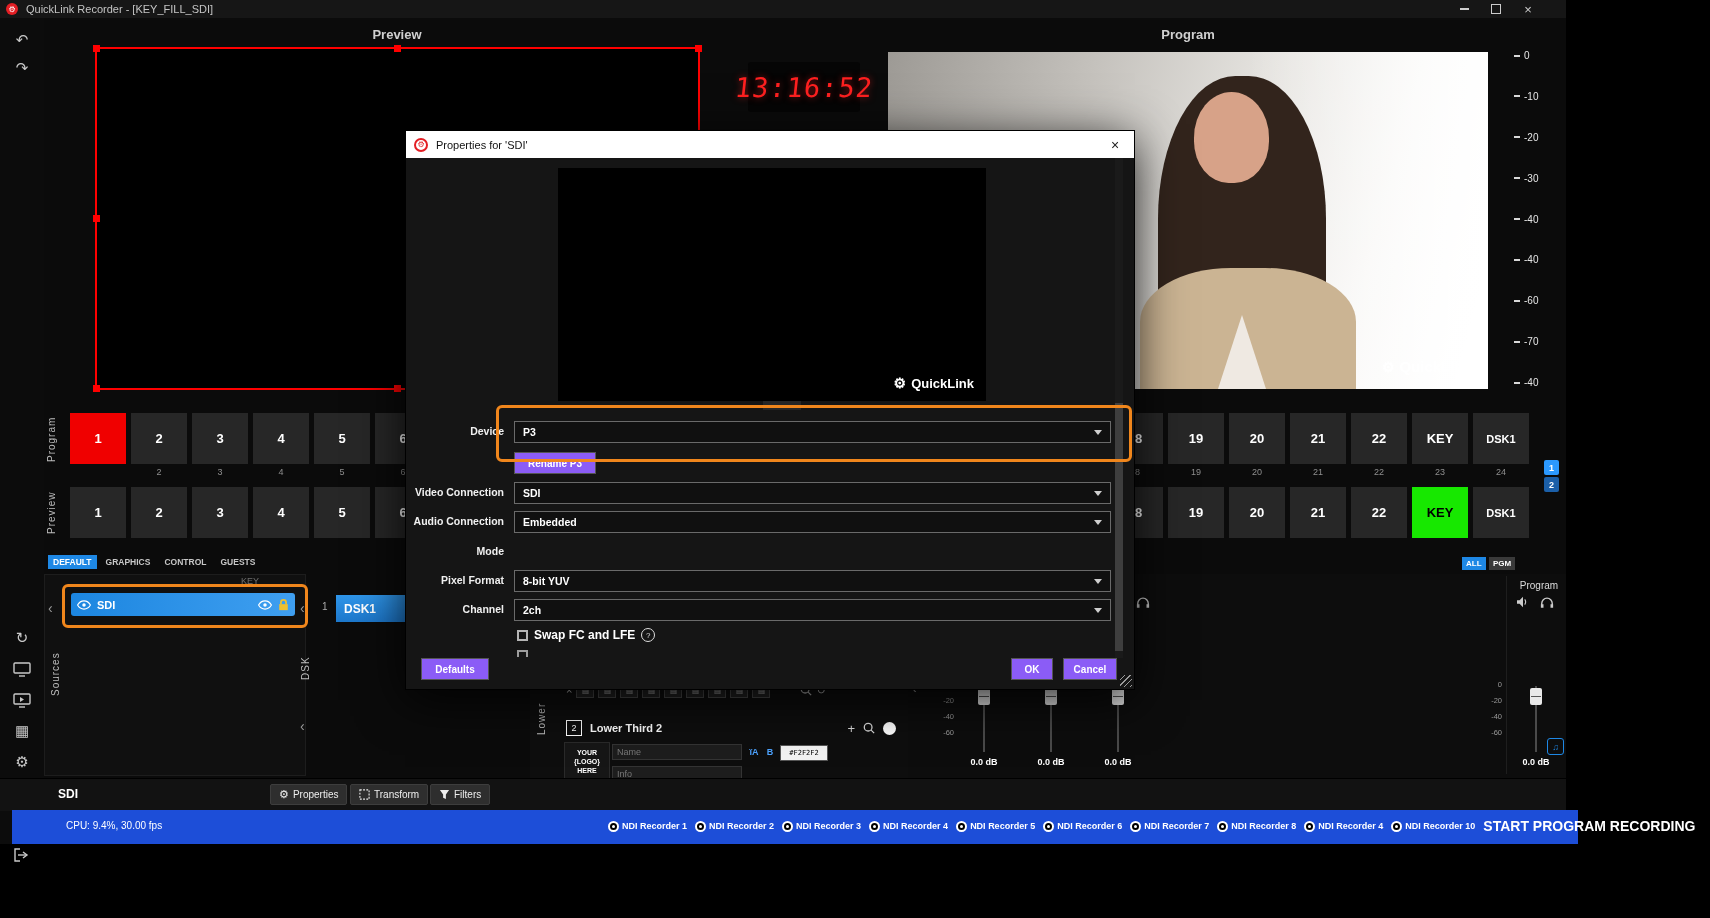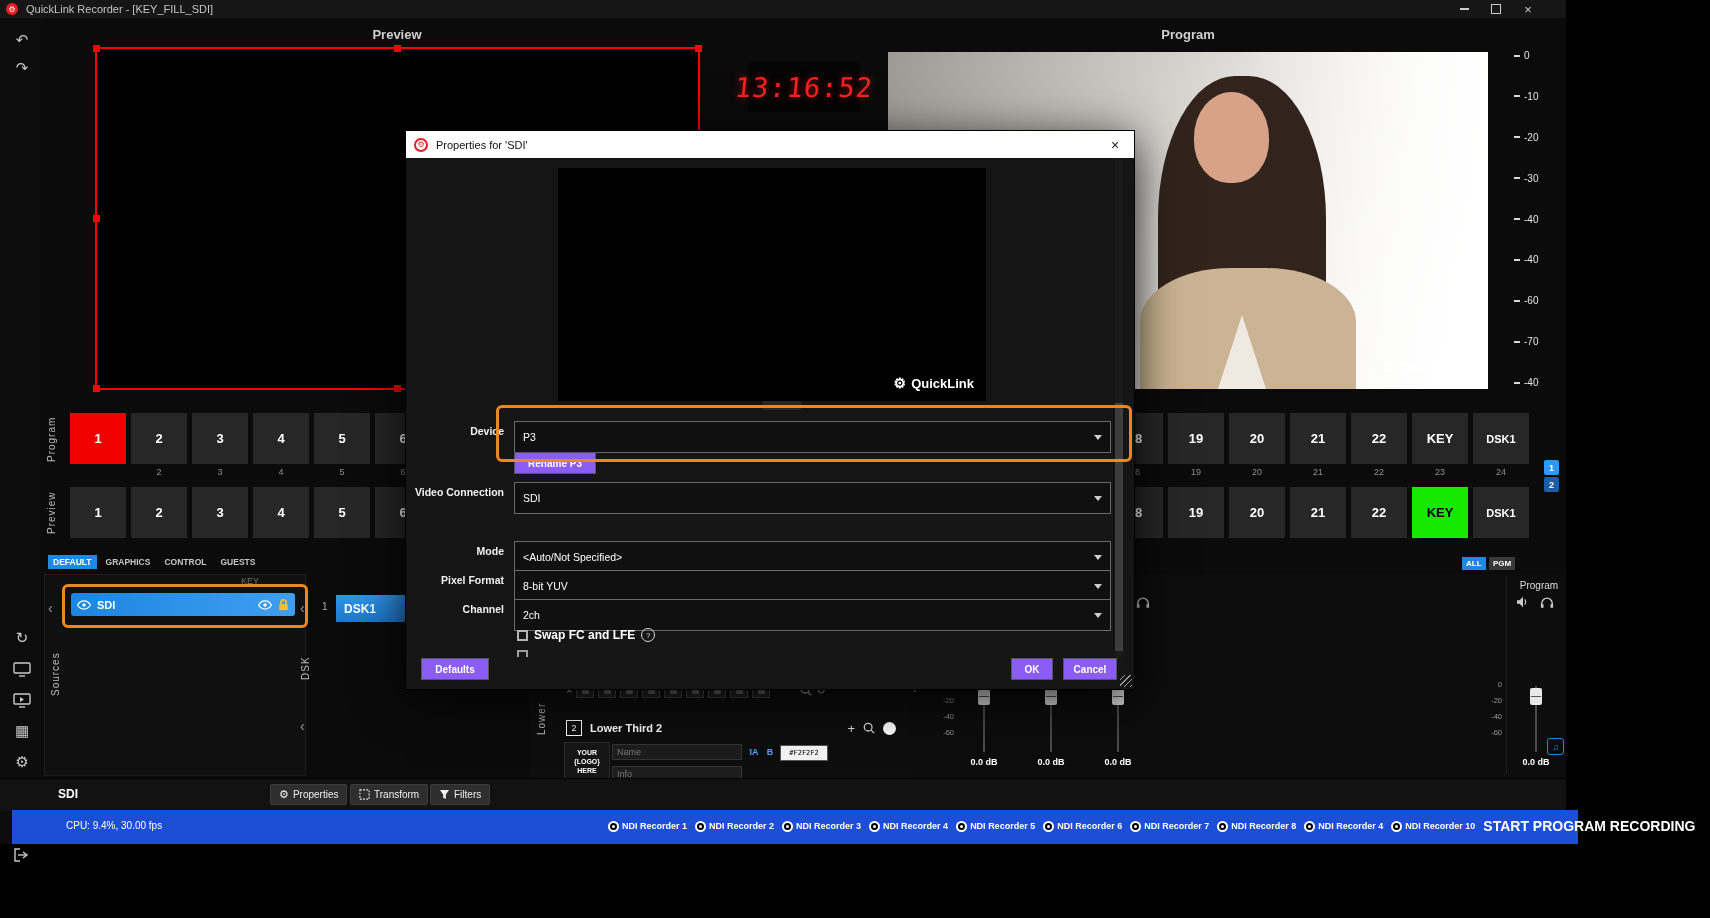--- a/index.html
+++ b/index.html
@@ -114,21 +114,21 @@
   .dlg-logo::before{content:"\2699";}
   .dlg-title{margin-left:8px;font-size:11px;color:#111;}
   .dlg-close{position:absolute;right:10px;top:5px;width:18px;height:18px;display:flex;align-items:center;justify-content:center;color:#222;font-size:14px;}
   .dlg-close::before{content:"\00D7";}
   .dlg-video{position:absolute;left:152px;top:37px;width:428px;height:233px;background:#000;}
   .dlg-handle{position:absolute;left:357px;top:270px;width:38px;height:9px;background:#262626;}
   .dlg-scroll{position:absolute;left:709px;top:27px;width:8px;height:500px;background:#1a1a1a;}
   .dlg-thumb{position:absolute;left:0;top:245px;width:8px;height:248px;background:#3e3e3e;}
   .drow{position:absolute;left:0;width:717px;height:22px;}
   .dlabel{position:absolute;left:0;top:4px;width:98px;text-align:right;font-size:10.5px;font-weight:bold;color:#f0f0f0;}
-  .dselect{position:absolute;left:108px;top:0;width:597px;height:32px;background:#101010;border:1px solid #6a6a6a;box-sizing:border-box;display:flex;align-items:center;padding:0 8px;color:#fff;font-size:10.5px;font-weight:normal;}
+  .dselect{position:absolute;left:108px;top:0;width:597px;height:22px;background:#101010;border:1px solid #6a6a6a;box-sizing:border-box;display:flex;align-items:center;padding:0 8px;color:#fff;font-size:10.5px;font-weight:bold;}
   .dchev{margin-left:auto;width:0;height:0;border-left:4px solid transparent;border-right:4px solid transparent;border-top:5px solid #cfcfcf;}
   .dbtn{position:absolute;height:22px;background:#8b5cf6;border:1px solid #555;box-sizing:border-box;color:#fff;font-size:10px;font-weight:bold;display:flex;align-items:center;justify-content:center;}
   .cbox{width:11px;height:11px;border:2px solid #b5b5b5;box-sizing:border-box;background:transparent;}
   .helpic{width:12px;height:12px;border:1px solid #ddd;border-radius:50%;color:#ddd;font-size:8px;display:flex;align-items:center;justify-content:center;}
   .helpic::before{content:"?";}
   .dlg-grip{position:absolute;right:2px;bottom:2px;width:12px;height:12px;background:repeating-linear-gradient(135deg,transparent 0 3px,#9a9a9a 3px 4px);}
 
   svg{display:block;}
 </style>
 </head>
@@ -529,26 +529,29 @@
     </div>
     <div class="dbtn" style="left:108px;top:321px;width:82px">Rename P3</div>
 
     <div class="drow" style="top:351px">
       <div class="dlabel">Video Connection</div>
       <div class="dselect">
           <span>SDI</span>
           <span class="dchev"></span>
         </div>
     </div>
+    <div class="drow" style="top:380px">
+      <div class="dlabel">Audio Connection</div>
+      <div class="dselect">
+          <span>Embedded</span>
+          <span class="dchev"></span>
+        </div>
+    </div>
     <div class="drow" style="top:410px">
       <div class="dlabel">Mode</div>
-      <div class="dselect">
-          <span>&lt;Auto/Not Specified&gt;</span>
-          <span class="dchev"></span>
-        </div>
     </div>
     <div class="drow" style="top:439px">
       <div class="dlabel">Pixel Format</div>
       <div class="dselect">
           <span>8-bit YUV</span>
           <span class="dchev"></span>
         </div>
     </div>
     <div class="drow" style="top:468px">
       <div class="dlabel">Channel</div>

